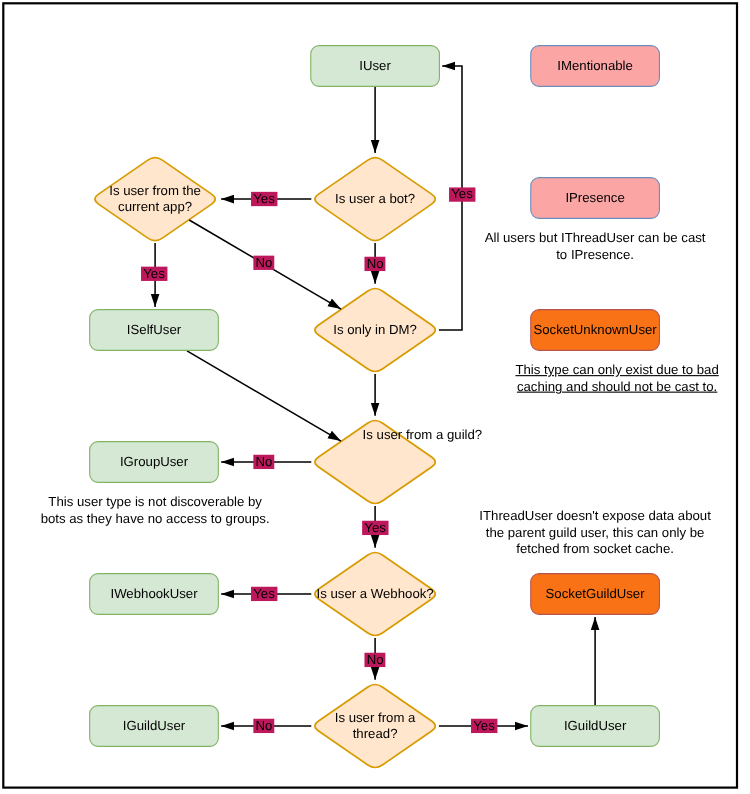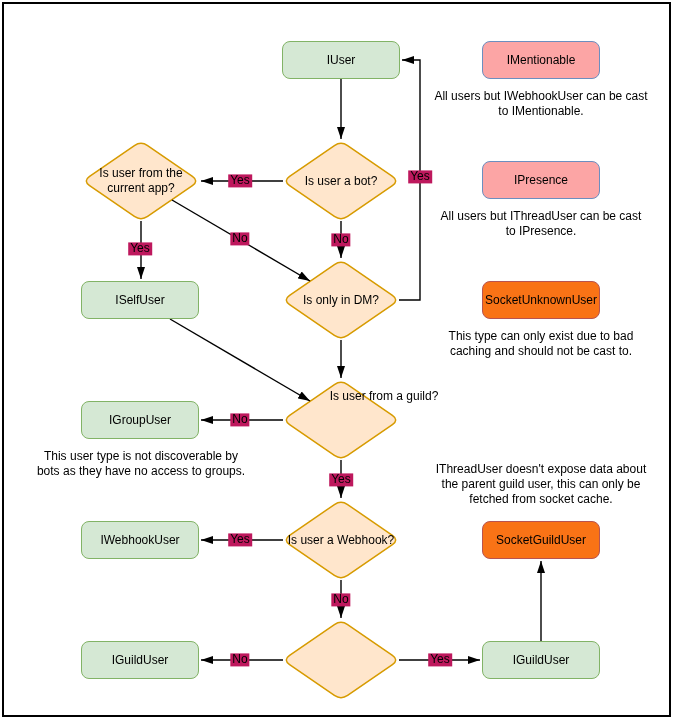--- a/index.html
+++ b/index.html
@@ -105,33 +105,33 @@
   <div class="node green" style="left:81px;  top:521px;">IWebhookUser</div>
   <div class="node red" style="left:482px; top:521px;">SocketGuildUser</div>
   <div class="node green" style="left:81px;  top:641px;">IGuildUser</div>
   <div class="node green" style="left:482px; top:641px;">IGuildUser</div>
 
   <div class="dlabel" style="left:341px; top:181px;">Is user a bot?</div>
   <div class="dlabel" style="left:141px; top:181px;">Is user from the current app?</div>
   <div class="dlabel" style="left:341px; top:300px;">Is only in DM?</div>
   <div class="dlabel" style="left:341px; top:396px;margin-left:43px;">Is user from a guild?</div>
   <div class="dlabel" style="left:341px; top:540px;">Is user a Webhook?</div>
+  <div class="dlabel" style="left:341px; top:660px;">Is user from a thread?</div>
 
   <span class="elabel" style="left:240px; top:181px;">Yes</span>
   <span class="elabel" style="left:341px; top:240px;">No</span>
   <span class="elabel" style="left:140px; top:249px;">Yes</span>
   <span class="elabel" style="left:240px; top:239px;">No</span>
   <span class="elabel" style="left:420px; top:177px;">Yes</span>
   <span class="elabel" style="left:240px; top:420px;">No</span>
   <span class="elabel" style="left:341px; top:480px;">Yes</span>
   <span class="elabel" style="left:240px; top:540px;">Yes</span>
   <span class="elabel" style="left:341px; top:600px;">No</span>
   <span class="elabel" style="left:240px; top:660px;">No</span>
   <span class="elabel" style="left:440px; top:660px;">Yes</span>
 
-  <div class="caption" style="left:541px; top:89px;">All users but IWebhookUser can be cast to IMentionable.</div>
   <div class="caption" style="left:541px; top:209px;text-align:center;">All users but IThreadUser can be cast to IPresence.</div>
-  <div class="caption" style="left:541px; top:329px;">This type can only exist due to bad caching and should not be cast to.</div>
+  <div class="caption" style="left:561px; top:329px;text-decoration:underline;">This type can only exist due to bad caching and should not be cast to.</div>
   <div class="caption" style="left:141px; top:449px;">This user type is not discoverable by bots as they have no access to groups.</div>
   <div class="caption" style="left:541px; top:462px;">IThreadUser doesn't expose data about the parent guild user, this can only be fetched from socket cache.</div>
 
   <div class="frame"></div>
 </div>
 
 </body></html>

